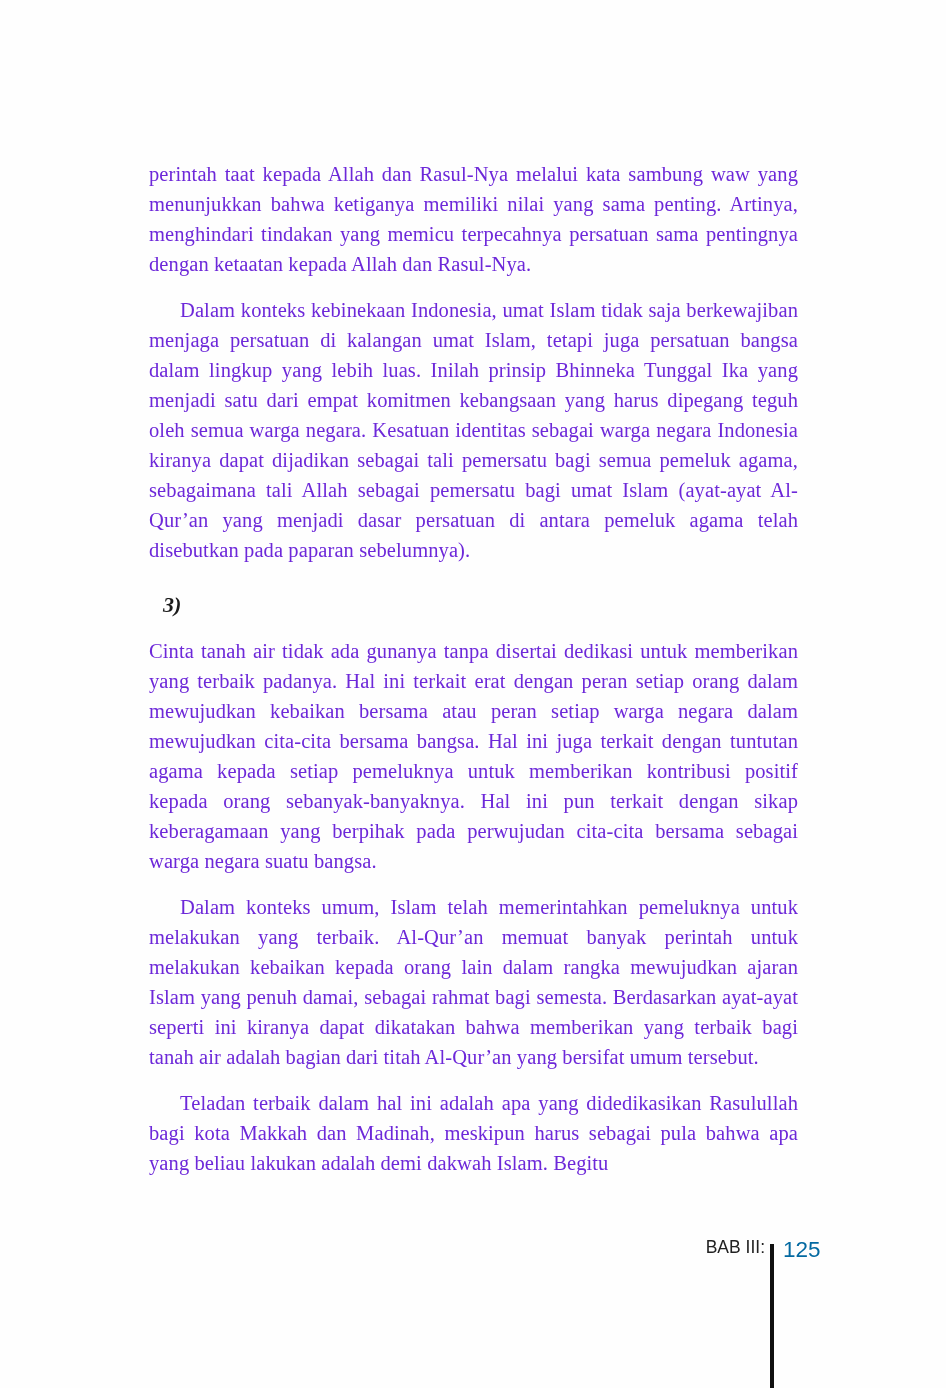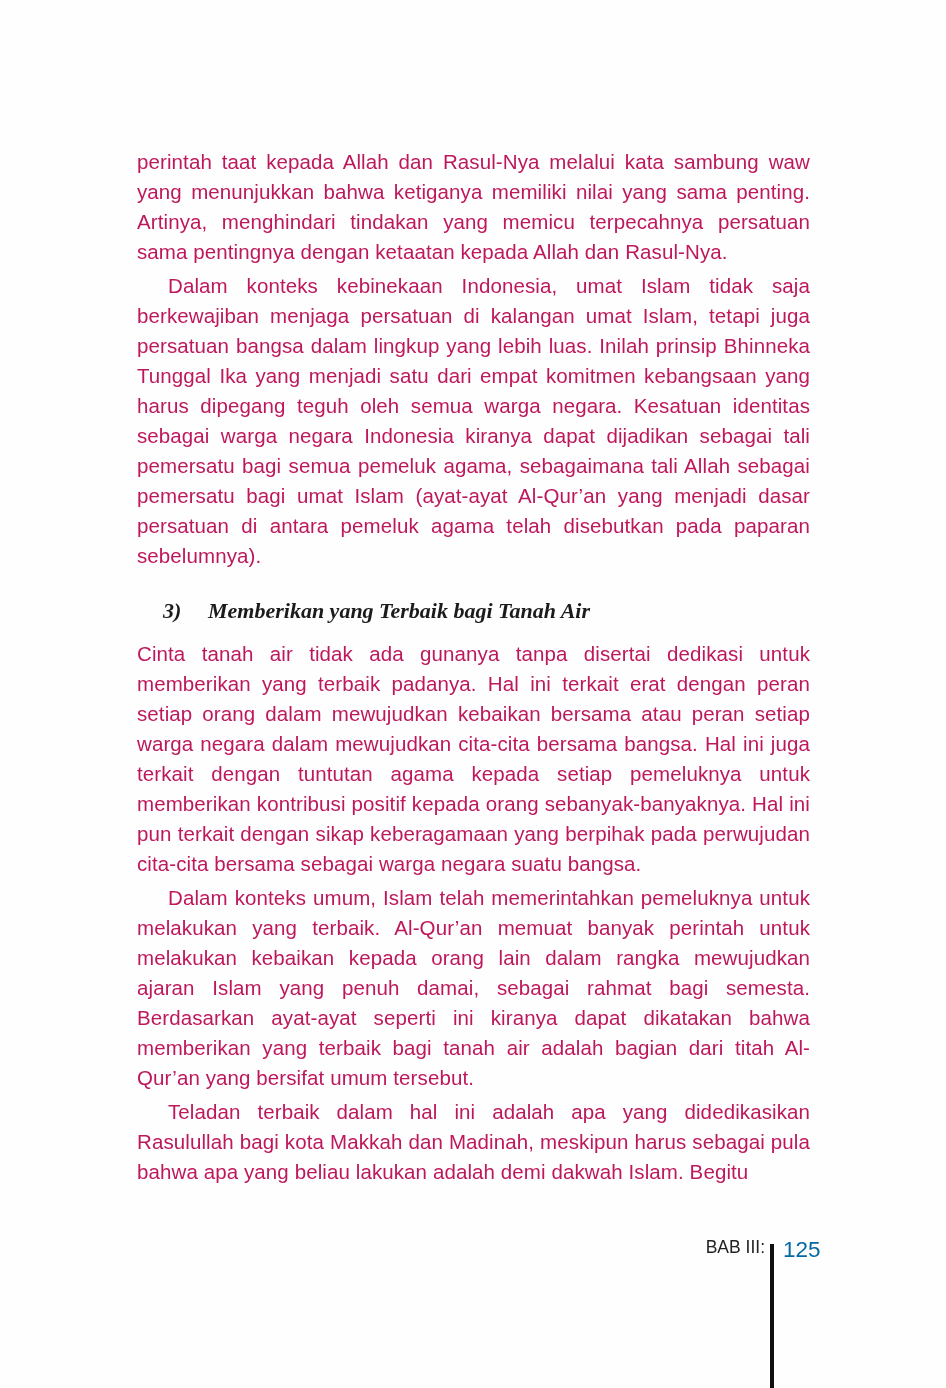--- a/index.html
+++ b/index.html
@@ -20,26 +20,26 @@
     inset: 0;
     background: #fefefe;
   }
   .text-block {
     position: absolute;
     left: 133px;
     top: 143px;
     width: 681px;
   }
   .para {
-    margin: 4px;
-    font-family: Liberation Sans, sans-serif;
+    margin: 16px;
+    font-family: Liberation Serif, serif;
     font-size: 20.5px;
     line-height: 30px;
     text-align: justify;
-    color: #be185d;
+    color: #6d28d9;
     letter-spacing: 0.1px;
   }
   .para.indented {
     text-indent: 31px;
   }
   .subheading {
     display: flex;
     align-items: baseline;
     margin: 25px 0 13px 0;
     padding-left: 30px;
@@ -87,21 +87,20 @@
 
 <div class="page">
 
   <main class="text-block">
     <p class="para">perintah taat kepada Allah dan Rasul-Nya melalui kata sambung waw yang menunjukkan bahwa ketiganya memiliki nilai yang sama penting. Artinya, menghindari tindakan yang memicu terpecahnya persatuan sama pentingnya dengan ketaatan kepada Allah dan Rasul-Nya.</p>
 
     <p class="para indented">Dalam konteks kebinekaan Indonesia, umat Islam tidak saja berkewajiban menjaga persatuan di kalangan umat Islam, tetapi juga persatuan bangsa dalam lingkup yang lebih luas. Inilah prinsip Bhinneka Tunggal Ika yang menjadi satu dari empat komitmen kebangsaan yang harus dipegang teguh oleh semua warga negara. Kesatuan identitas sebagai warga negara Indonesia kiranya dapat dijadikan sebagai tali pemersatu bagi semua pemeluk agama, sebagaimana tali Allah sebagai pemersatu bagi umat Islam (ayat-ayat Al-Qur’an yang menjadi dasar persatuan di antara pemeluk agama telah disebutkan pada paparan sebelumnya).</p>
 
     <h3 class="subheading">
       <span class="subheading-number">3)</span>
-      <span class="subheading-title">Memberikan yang Terbaik bagi Tanah Air</span>
     </h3>
 
     <p class="para">Cinta tanah air tidak ada gunanya tanpa disertai dedikasi untuk memberikan yang terbaik padanya. Hal ini terkait erat dengan peran setiap orang dalam mewujudkan kebaikan bersama atau peran setiap warga negara dalam mewujudkan cita-cita bersama bangsa. Hal ini juga terkait dengan tuntutan agama kepada setiap pemeluknya untuk memberikan kontribusi positif kepada orang sebanyak-banyaknya. Hal ini pun terkait dengan sikap keberagamaan yang berpihak pada perwujudan cita-cita bersama sebagai warga negara suatu bangsa.</p>
 
     <p class="para indented">Dalam konteks umum, Islam telah memerintahkan pemeluknya untuk melakukan yang terbaik. Al-Qur’an memuat banyak perintah untuk melakukan kebaikan kepada orang lain dalam rangka mewujudkan ajaran Islam yang penuh damai, sebagai rahmat bagi semesta. Berdasarkan ayat-ayat seperti ini kiranya dapat dikatakan bahwa memberikan yang terbaik bagi tanah air adalah bagian dari titah Al-Qur’an yang bersifat umum tersebut.</p>
 
     <p class="para indented">Teladan terbaik dalam hal ini adalah apa yang didedikasikan Rasulullah bagi kota Makkah dan Madinah, meskipun harus sebagai pula bahwa apa yang beliau lakukan adalah demi dakwah Islam. Begitu</p>
   </main>
 
   <footer>

